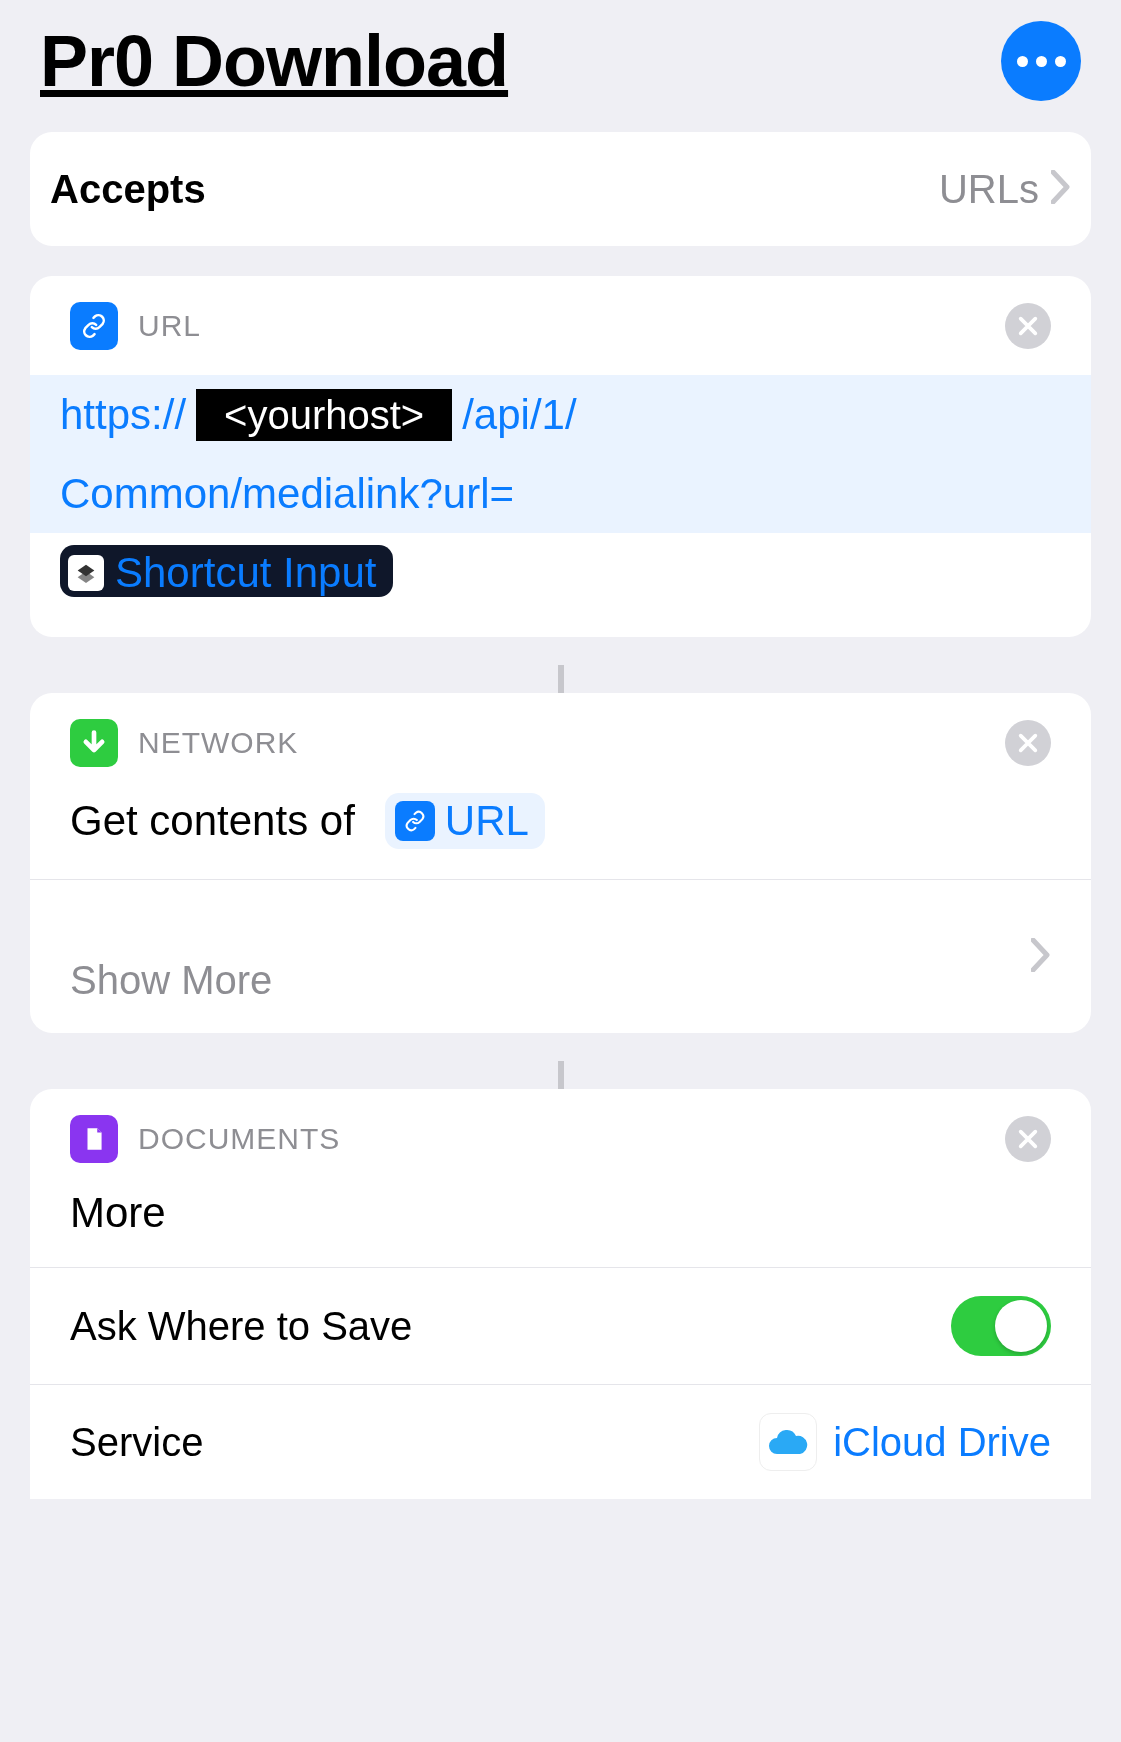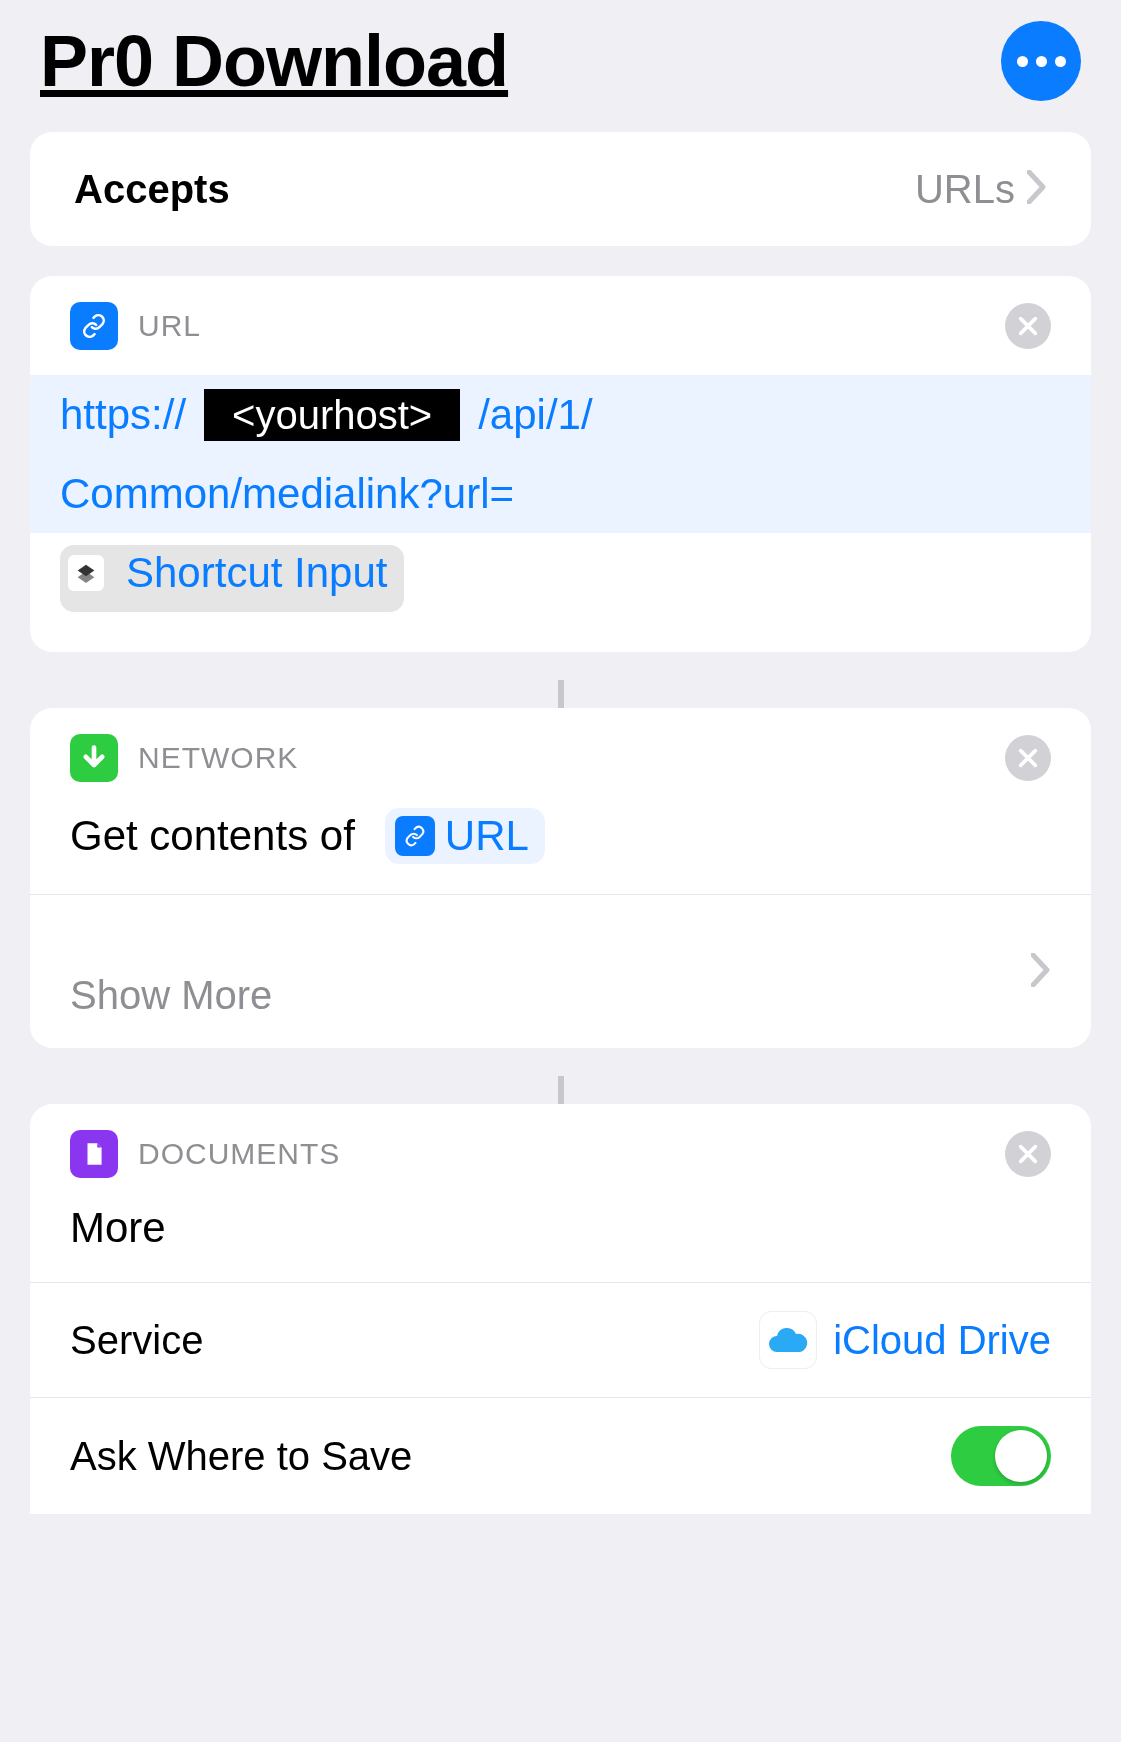--- a/index.html
+++ b/index.html
@@ -37,21 +37,21 @@
   }
   .card {
     background: #fff;
     border-radius: 22px;
     margin: 0 30px 30px 30px;
     overflow: hidden;
   }
   .row {
     display: flex;
     align-items: center;
-    padding: 32px 44px;
+    padding: 32px 20px;
   }
   .row-label {
     font-size: 40px;
     font-weight: 600;
     flex: 1;
   }
   .row-value {
     font-size: 40px;
     color: #8e8e93;
     margin-right: 12px;
@@ -97,44 +97,44 @@
   }
   .url-line {
     background: #eaf3ff;
     padding: 6px 30px;
     font-size: 42px;
     color: #0a7cff;
     line-height: 1.6;
     display: flex;
     align-items: center;
     flex-wrap: wrap;
-    gap: 18px;
+    gap: 10px;
   }
   .url-line.first { margin-top: 15px; }
   .redact {
     background: #000000;
     color: #fff;
     padding: 0px 28px;
     font-size: 40px;
     display: inline-block;
     line-height: 1.3;
   }
   .var-row {
     padding: 12px 30px;
     background: #fff;
   }
   .var-token {
     display: inline-flex;
     align-items: center;
-    background: #e5e5e5;
+    background: #0f172a;
     color: #0a7cff;
     font-size: 42px;
-    padding: 4px 16px 15px 8px;
+    padding: 4px 16px 0 8px;
     border-radius: 14px;
-    gap: 22px;
+    gap: 11px;
   }
   .var-token .mini-icon {
     width: 36px; height: 36px; background: #fff; border-radius: 6px;
     display:flex;align-items:center;justify-content:center;
   }
   .connector {
     width: 6px; height: 30px; background: #c7c7cc; margin: -2px auto;
   }
   .action-text {
     padding: 16px 40px 30px 40px;
@@ -318,27 +318,27 @@
     <div class="delete-btn">
       <svg width="22" height="22" viewBox="0 0 24 24">
           <path d="M4 4 L20 20 M20 4 L4 20" stroke="#fff" stroke-width="4" stroke-linecap="round"></path>
         </svg>
     </div>
   </div>
   <div class="action-text">
     <span>More</span>
   </div>
   <div class="option-row">
+    <div class="option-label">Ask Where to Save</div>
+    <div class="toggle">
+      <div class="toggle-knob"></div>
+    </div>
+  </div>
+  <div class="option-row">
     <div class="option-label">Service</div>
     <div class="cloud-icon">
       <svg width="42" height="28" viewBox="0 0 42 28">
           <path d="M33 26 H10 a8 8 0 0 1 0-16 a10 10 0 0 1 19-2 a8 8 0 0 1 4 18 Z" fill="#2aa9f5"></path>
         </svg>
     </div>
     <div class="option-value">iCloud Drive</div>
   </div>
-  <div class="option-row">
-    <div class="option-label">Ask Where to Save</div>
-    <div class="toggle">
-      <div class="toggle-knob"></div>
-    </div>
-  </div>
 </div>
 
 </body></html>

